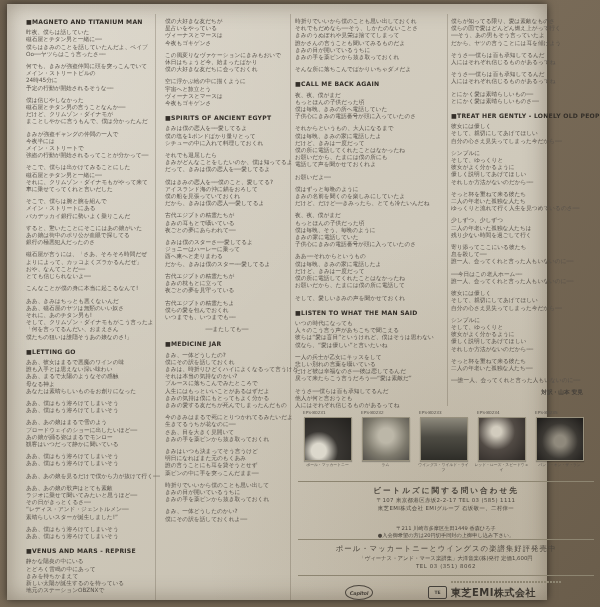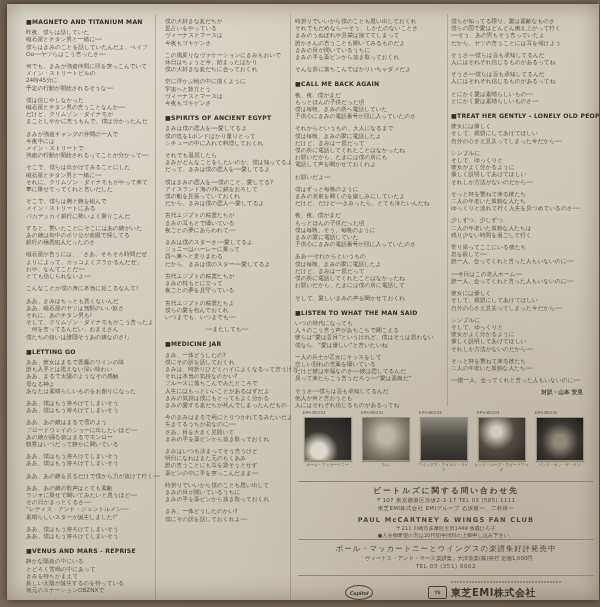--- a/index.html
+++ b/index.html
@@ -2,21 +2,21 @@
 <html><head>
 <meta charset="utf-8">
 <style>
   html,body{margin:0;padding:0;}
   body{
     width:600px;height:607px;position:relative;overflow:hidden;
     background:linear-gradient(135deg,#6e6150 0%,#7a6c59 40%,#6a5d4b 100%);
     font-family:"DejaVu Sans",sans-serif;
   }
   .paper{
-    position:absolute;left:7px;top:4px;width:592px;height:596px;
+    position:absolute;left:7px;top:4px;width:540px;height:596px;
     background:
       radial-gradient(ellipse at 85% 90%, rgba(120,100,70,.18) 0%, rgba(120,100,70,0) 40%),
       radial-gradient(ellipse at 8% 8%, rgba(255,255,250,.20) 0%, rgba(255,255,250,0) 45%),
       linear-gradient(150deg,#d6d0c3 0%,#cfc9bb 50%,#c5beae 100%);
     box-shadow: inset 0 0 22px rgba(60,45,25,.38), 0 0 8px rgba(0,0,0,.55);
   }
   .vline{position:absolute;width:1px;background:rgba(95,85,68,.30);}
   .hrule{position:absolute;height:1px;background:#8d8571;}
   .col{position:absolute;top:14px;color:#57514a;font-size:5.7px;line-height:7.2px;white-space:pre;}
   .col .stanza{margin:0 0 5px 0;}
@@ -244,21 +244,20 @@
         <div class="eps">EPS-80235</div>
         <div class="cover cv4"></div>
         <div class="cap">バンド・オン・ザ・ラン</div>
       </div>
     </div>
 
   <div class="hrule" style="left:291px;top:477px;width:296px;"></div>
   <div class="info inq-title">ビートルズに関する問い合わせ先</div>
   <div class="info inq-1">〒107 東京都港区赤坂2-2-17 TEL 03 (585) 1111</div>
   <div class="info inq-2">東芝EMI株式会社 EMIグループ 石坂敬一、二村倖一</div>
-  <div class="info fan-title">PAUL McCARTNEY &amp; WINGS FAN CLUB</div>
   <div class="info fan-1">〒211 川崎市多摩区生田1449 香森ひろ子</div>
   <div class="info fan-2">●入会御希望の方は20円切手同封の上御申し込み下さい。</div>
   <div class="hrule" style="left:291px;top:535px;width:296px;"></div>
   <div class="info sb-title">ポール・マッカートニーとウイングスの楽譜集好評発売中</div>
   <div class="info sb-1">「ヴィーナス・アンド・マース楽譜集」大洋音楽(株)発行 定価1,600円</div>
   <div class="info sb-2">TEL 03 (351) 8062</div>
   <div class="hrule" style="left:291px;top:571px;width:296px;"></div>
 
   <div class="capitol">Capitol</div>
   <div class="temark">TE</div>

